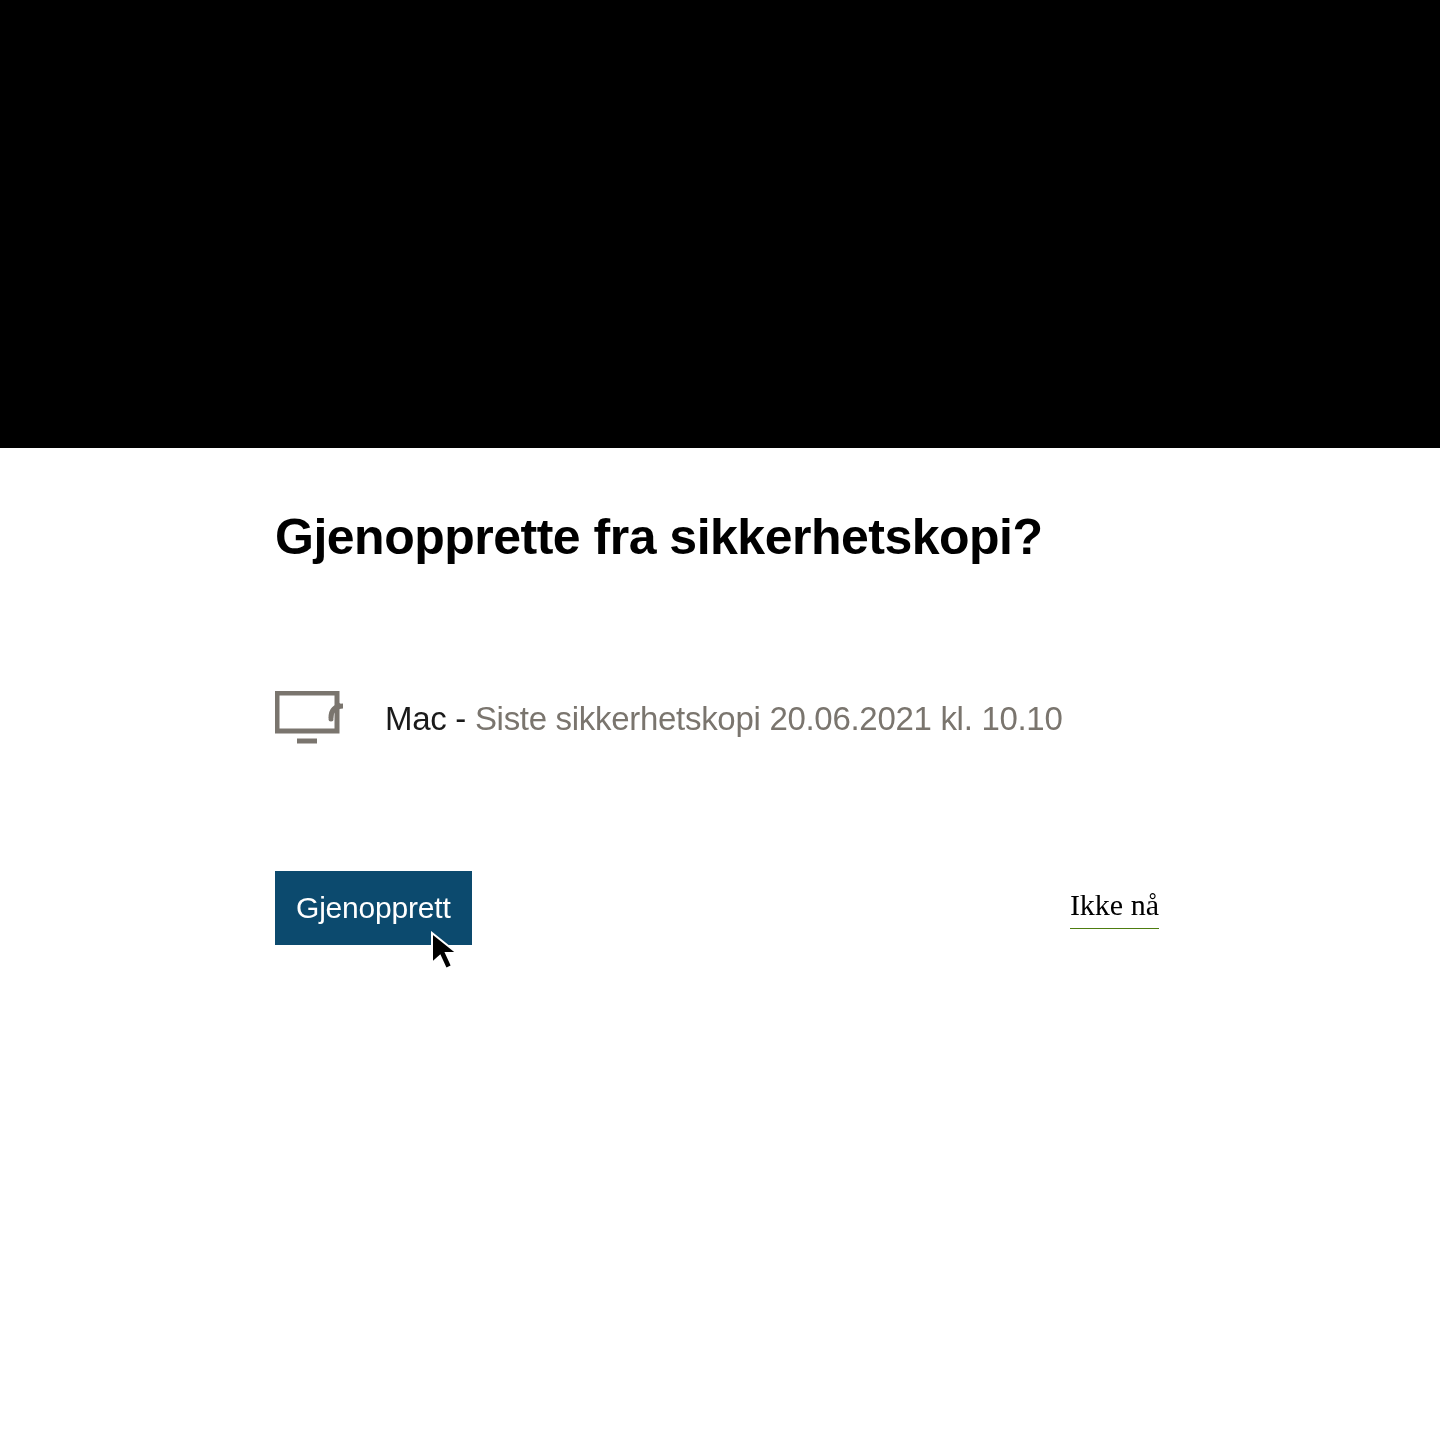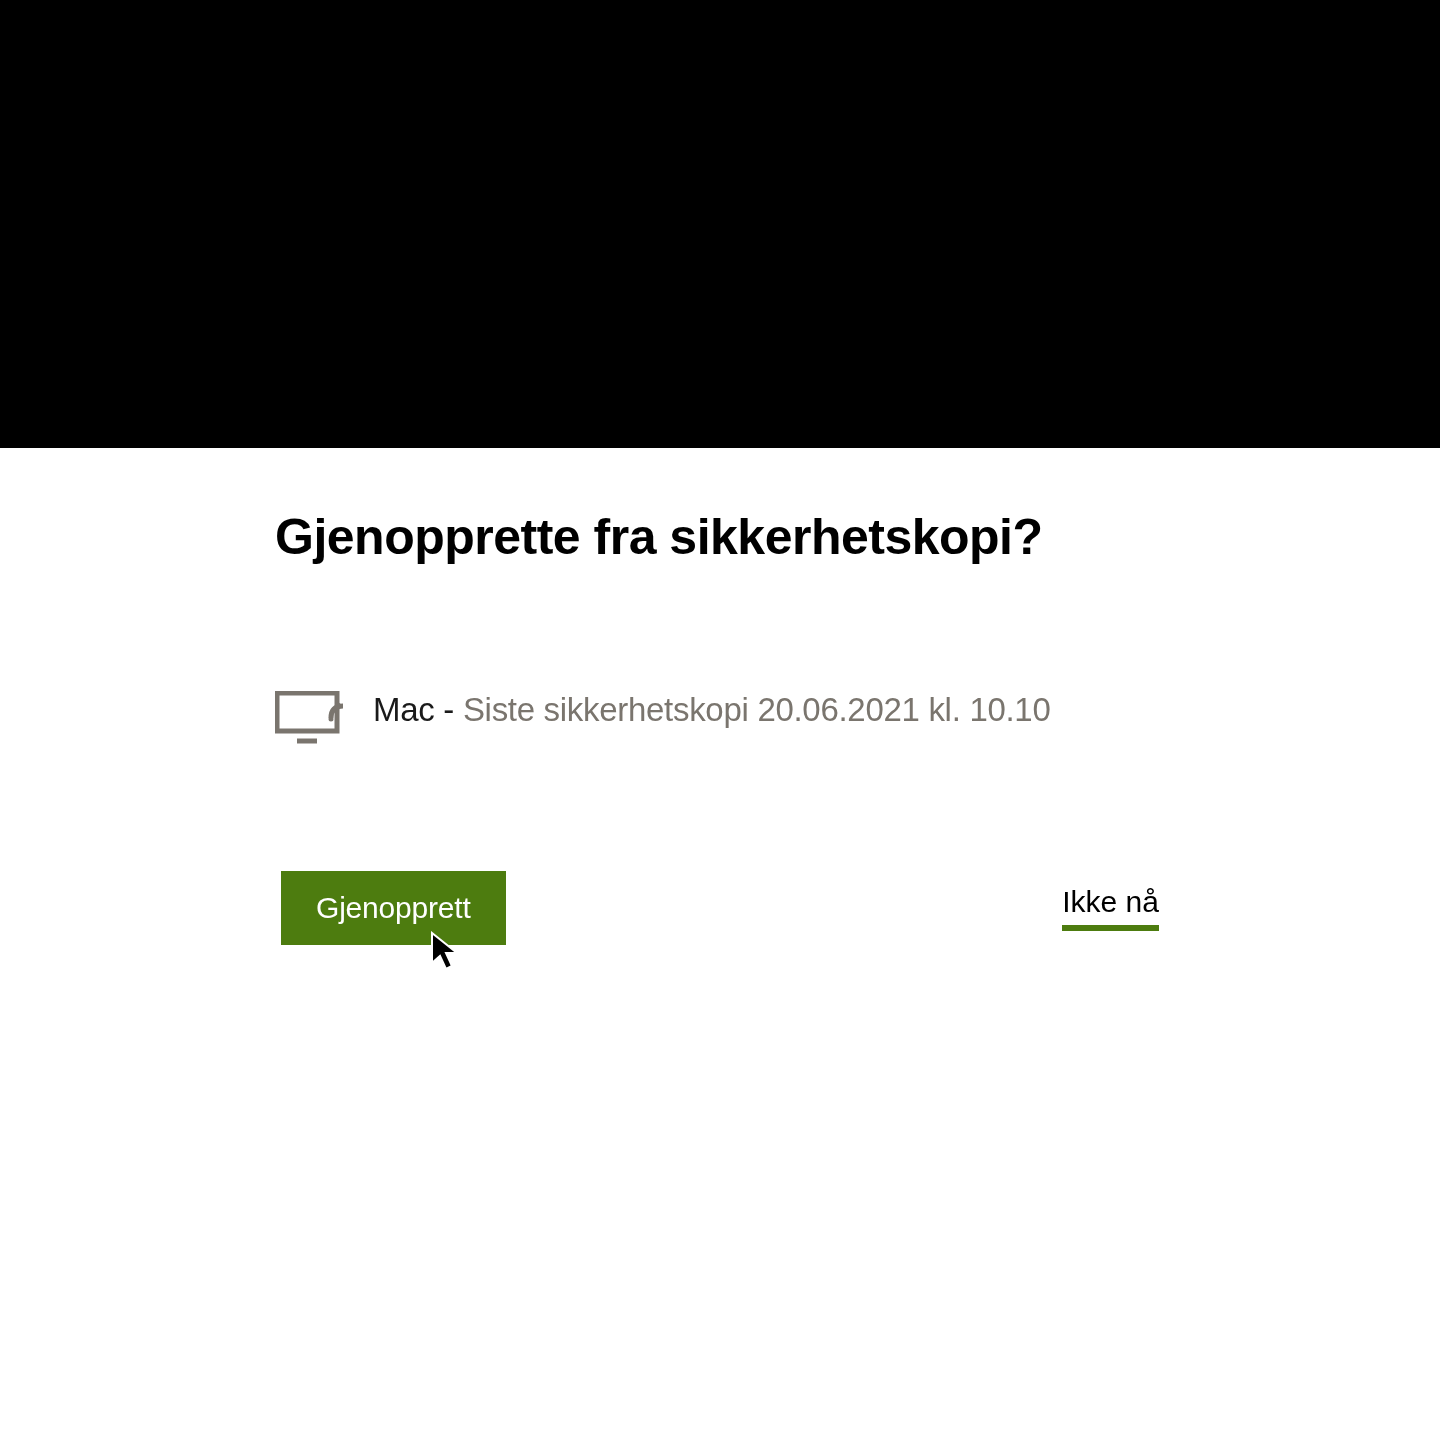--- a/index.html
+++ b/index.html
@@ -26,22 +26,23 @@
       padding-right: 275px;
     }
     .title {
       font-size: 50px;
       font-weight: 700;
       color: #000000;
       letter-spacing: -0.5px;
     }
     .backup-row {
       display: flex;
+      align-items: center;
       margin-top: 125px;
-      gap: 30px;
+      gap: 42px;
     }
     .monitor-icon {
       width: 68px;
       height: 55px;
       flex-shrink: 0;
     }
     .backup-text {
       font-size: 33px;
       font-weight: 400;
       letter-spacing: -0.3px;
@@ -56,39 +57,39 @@
       color: #7a756e;
     }
     .buttons-row {
       display: flex;
       justify-content: space-between;
       align-items: center;
       margin-top: 125px;
       width: 884px;
     }
     .restore-button {
-      background: #4d7c0f;
+      background: #0c4a6e;
       color: #ffffff;
       border: none;
       font-size: 30px;
       font-weight: 500;
-      padding: 20px 35px;
+      padding: 20px 21px;
       cursor: pointer;
       letter-spacing: -0.2px;
       position: relative;
-      margin-left: 6px;
     }
     .not-now-link {
       color: #000000;
       font-size: 30px;
       font-weight: 500;
       text-decoration: none;
-      border-bottom: 6px solid #4d7c0f;
+      border-bottom: 1px solid #4d7c0f;
       padding-bottom: 6px;
       cursor: pointer;
+      font-family: Liberation Serif, serif;
     }
     .cursor {
       position: absolute;
       left: 429px;
       top: 931px;
       width: 36px;
       height: 42px;
       pointer-events: none;
       z-index: 100;
     }

